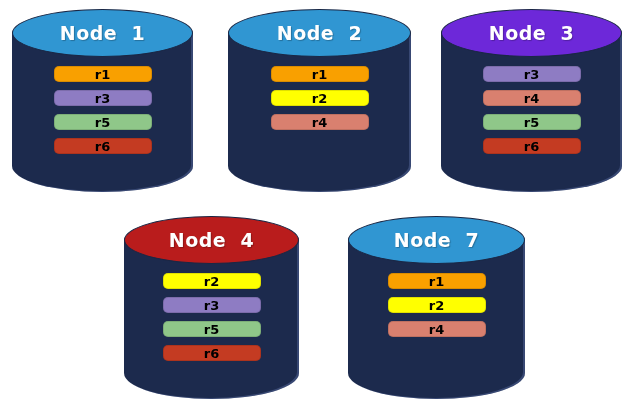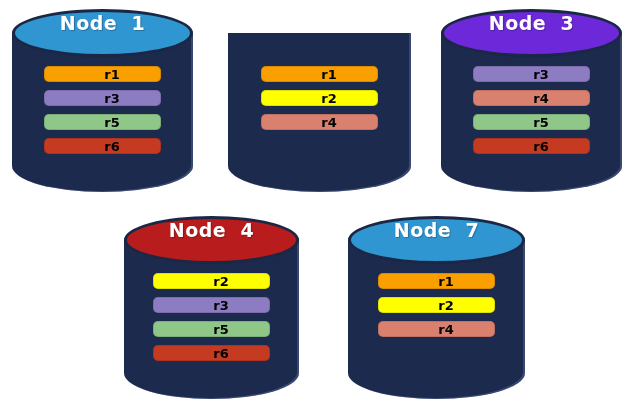--- a/index.html
+++ b/index.html
@@ -30,24 +30,24 @@
     box-shadow: inset -2px -1px 0 rgba(110, 130, 185, 0.35);
   }
   .cyl-top {
     position: absolute;
     left: 0;
     right: 0;
     top: 0;
     height: 48px;
     box-sizing: border-box;
     background: #3096D2;
-    border: 3px solid #f9a8d4;
+    border: 1px solid #f9a8d4;
     border-radius: 50%;
     display: flex;
-    align-items: flex-start;
+    align-items: center;
     justify-content: center;
     z-index: 2;
   }
   .node-label {
     color: #ffffff;
     font-weight: bold;
     font-size: 19px;
     letter-spacing: 0.5px;
     white-space: pre;
     text-shadow: 1px 1px 1px rgba(0,0,0,0.25);
@@ -64,21 +64,20 @@
     z-index: 1;
   }
   .bar {
     width: 98px;
     height: 16px;
     border-radius: 5px;
     display: flex;
     align-items: center;
     justify-content: center;
     box-shadow: inset 0 0 0 1px rgba(0,0,0,0.12);
-    padding-left: 19px;
   }
   .bar span {
     font-size: 13px;
     font-weight: bold;
     color: #000000;
     line-height: 1;
   }
 </style>
 </head>
 <body>
@@ -100,20 +99,23 @@
         <div class="bar" style="background: rgb(143, 199, 137);">
           <span>r5</span>
         </div>
         <div class="bar" style="background: rgb(196, 59, 34);">
           <span>r6</span>
         </div>
       </div>
     </div>
     <div class="node" style="left: 228px; top: 9px; width: 183px;">
       <div class="cyl-body" style="background: rgb(28, 42, 77);"></div>
+      <div class="cyl-top" style="background: rgb(48, 150, 210); border-color: rgb(26, 39, 69);">
+        <span class="node-label" style="color: rgb(255, 255, 255);">Node  2</span>
+      </div>
       <div class="bars">
         <div class="bar" style="background: rgb(249, 160, 0);">
           <span>r1</span>
         </div>
         <div class="bar" style="background: rgb(255, 255, 0);">
           <span>r2</span>
         </div>
         <div class="bar" style="background: rgb(217, 128, 111);">
           <span>r4</span>
         </div>

